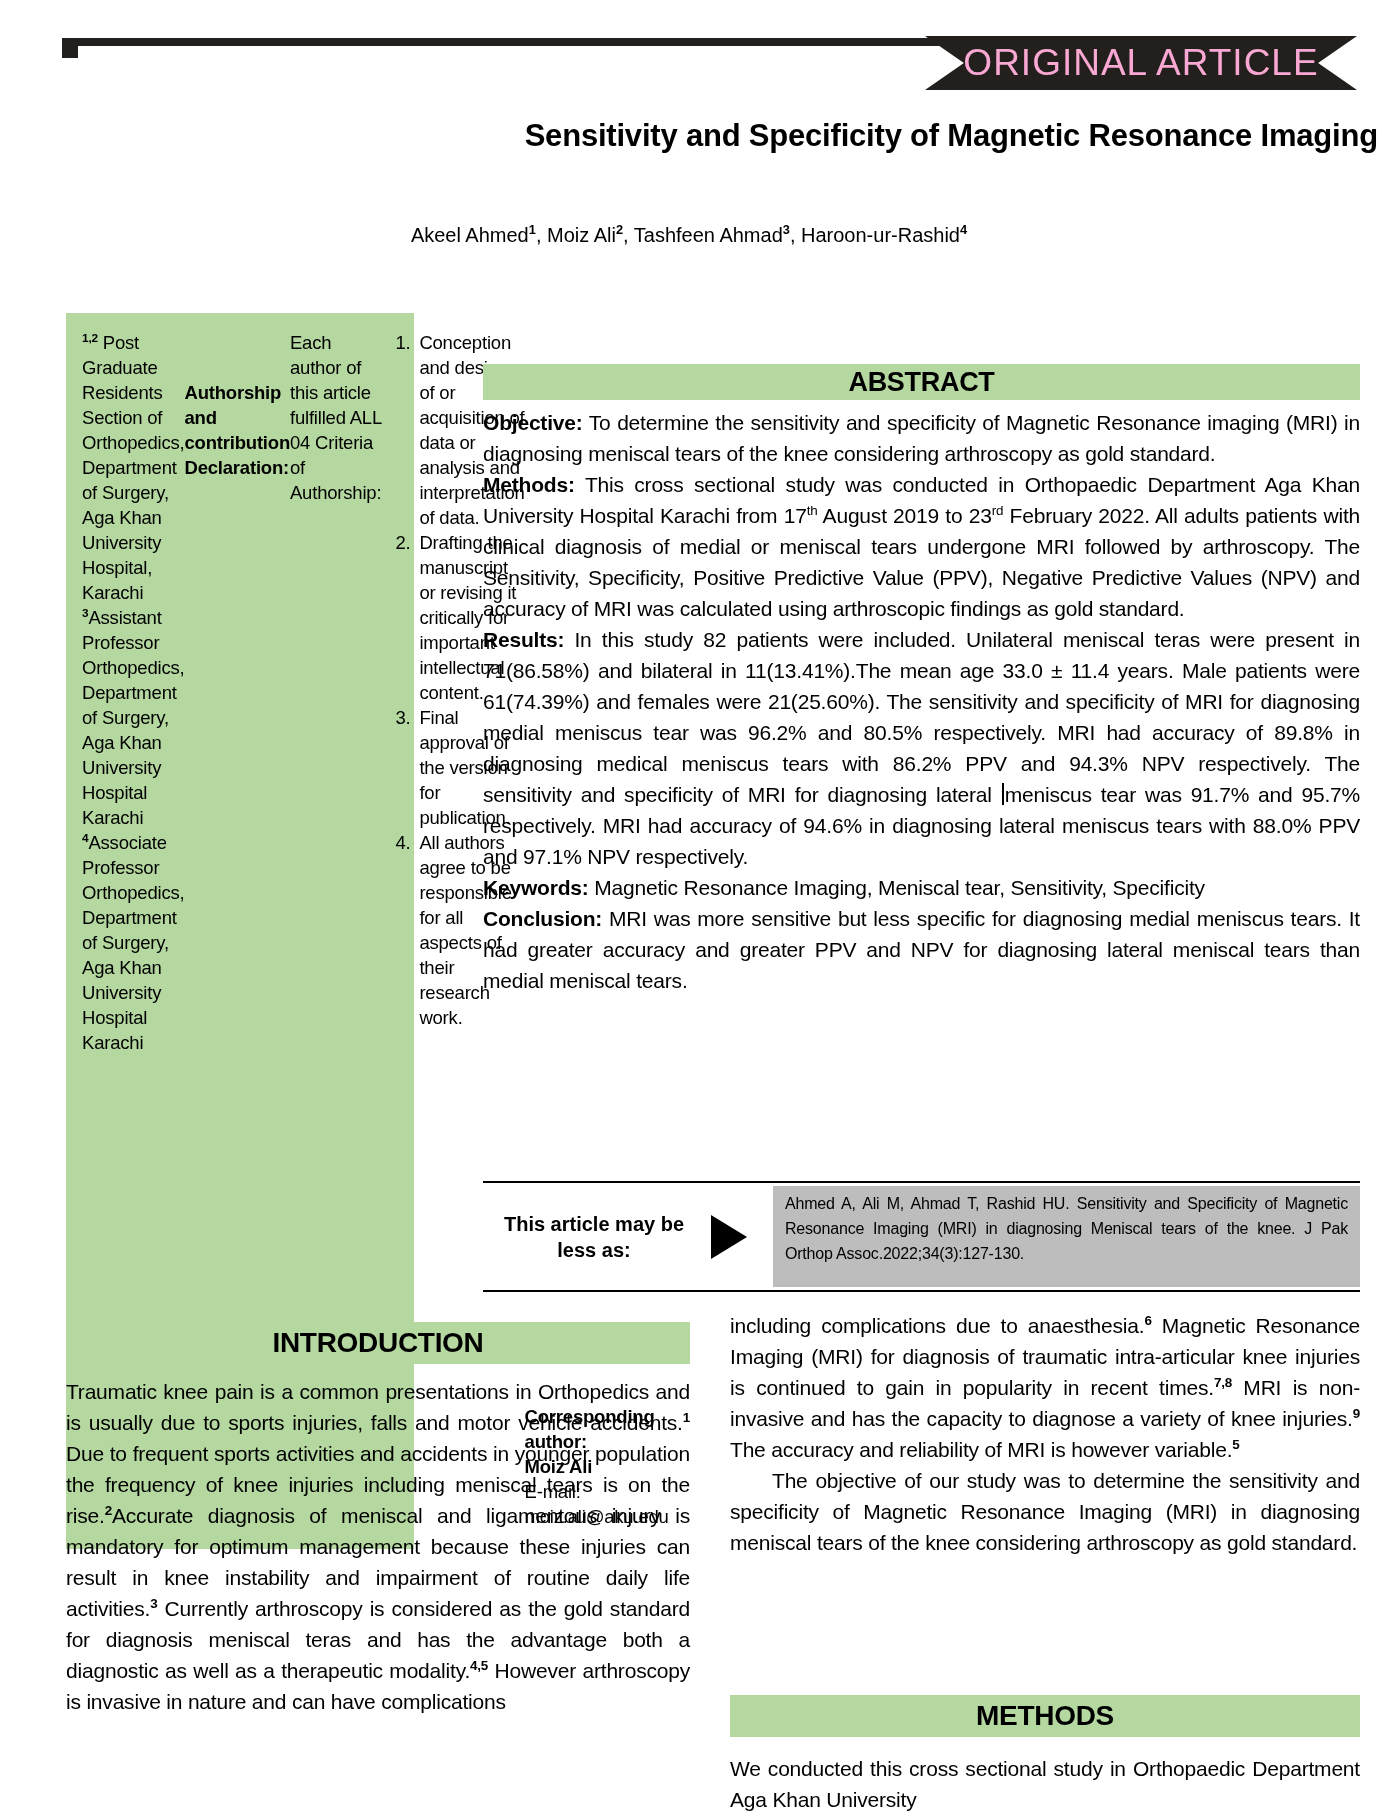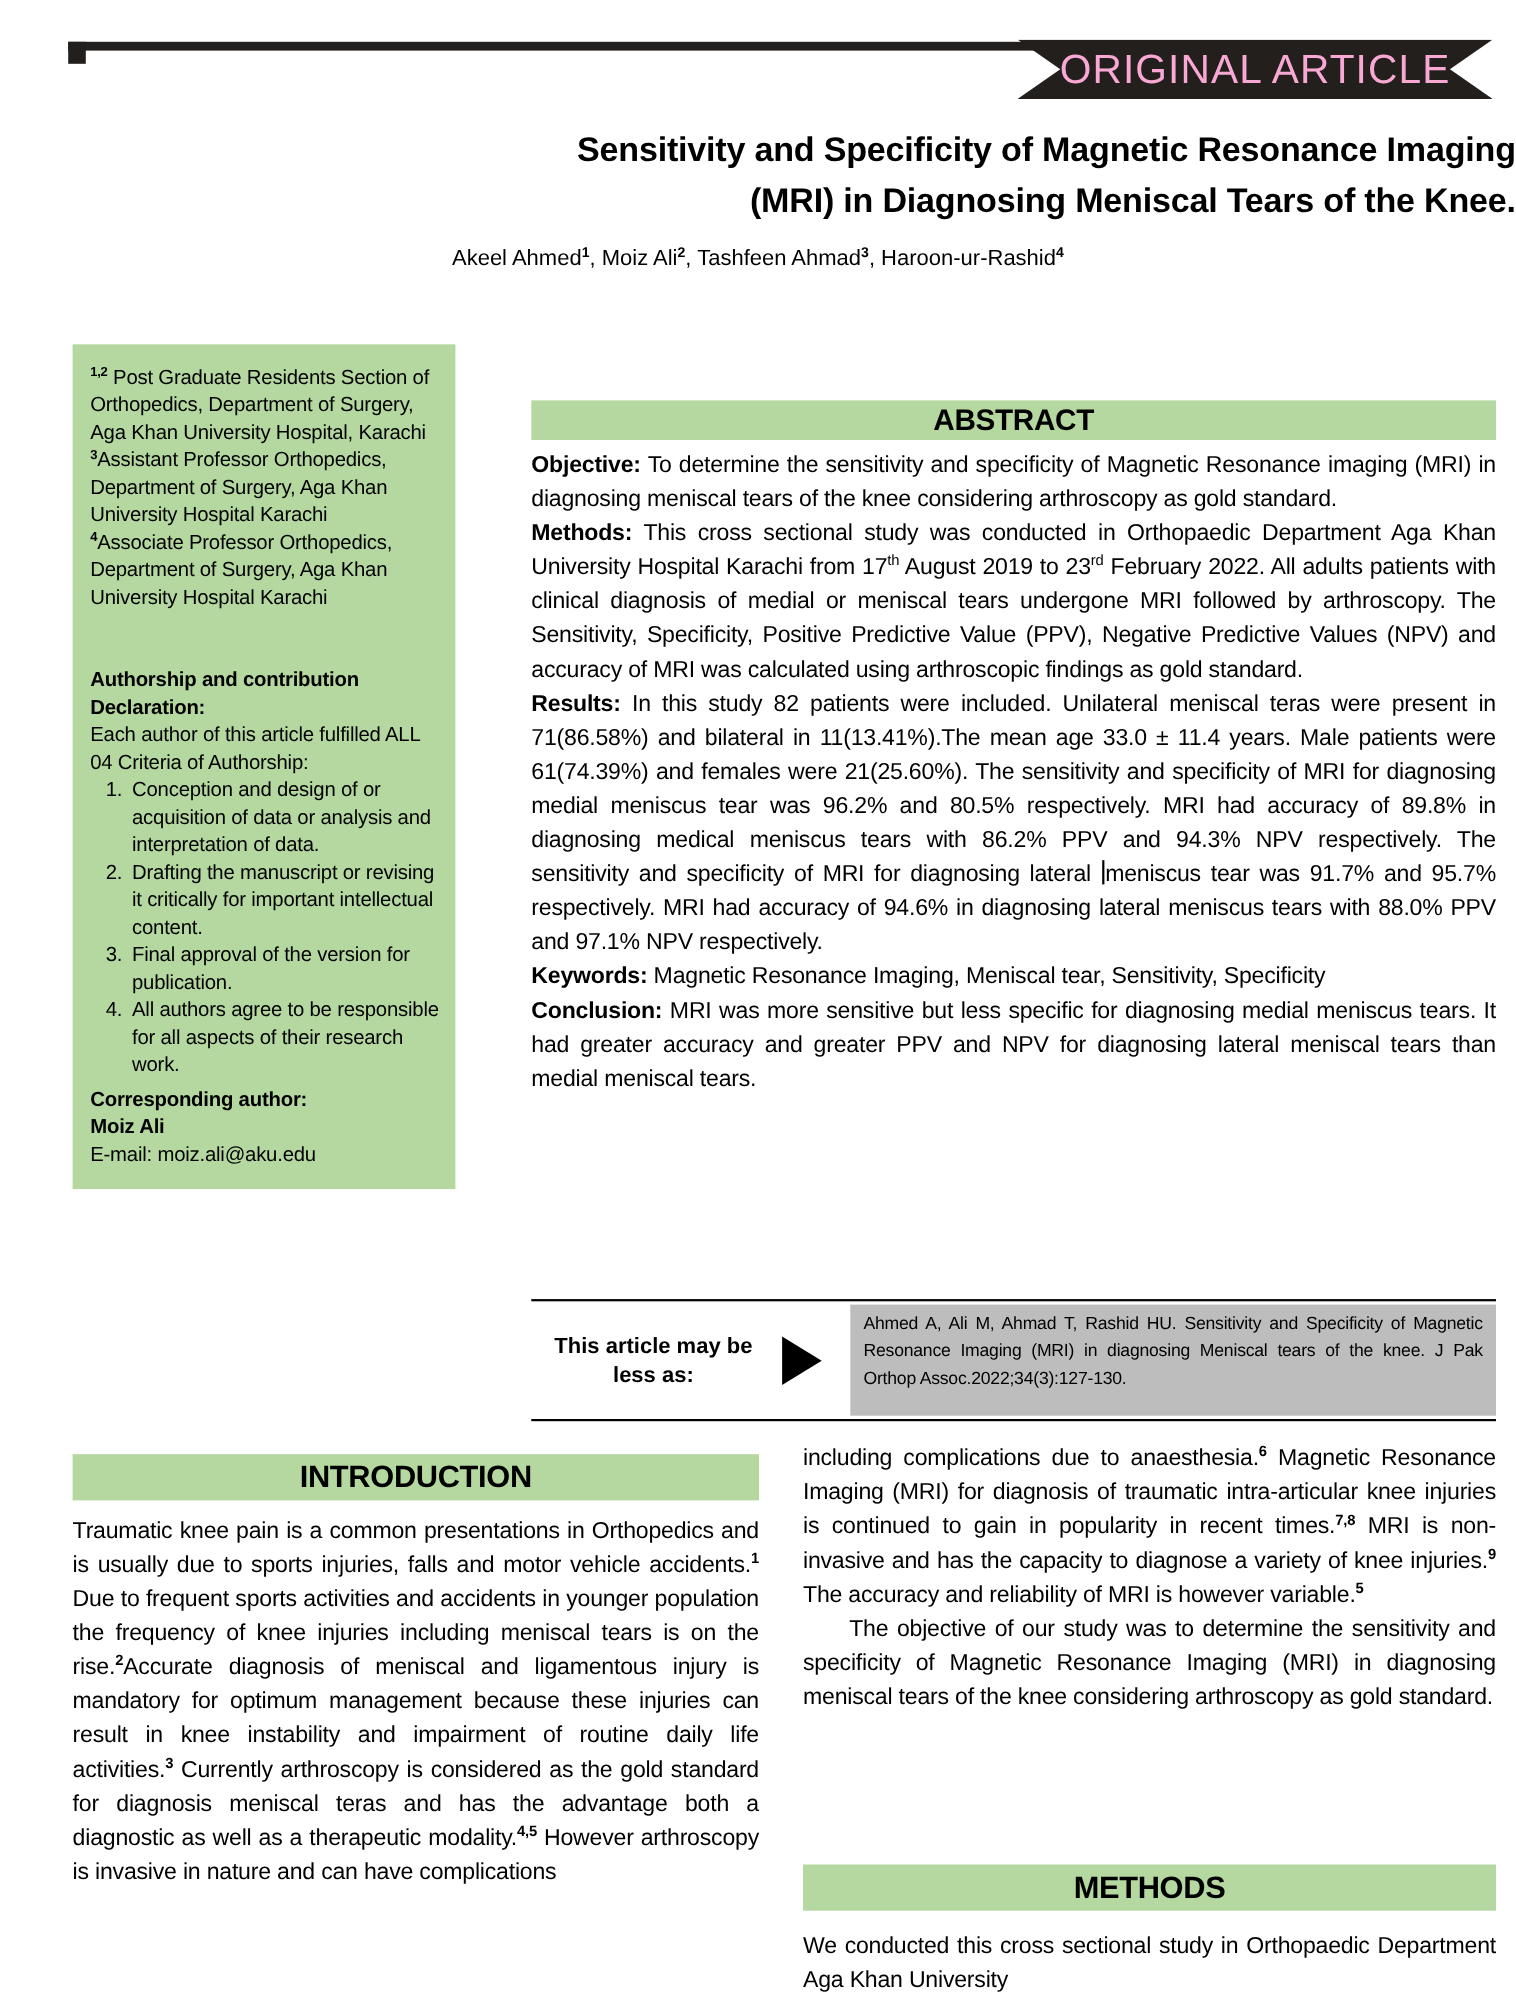--- a/index.html
+++ b/index.html
@@ -35,24 +35,24 @@
     position:absolute;left:0;top:112px;width:100%;margin:0;
     text-align:right;font-size:31px;line-height:47px;font-weight:700;letter-spacing:-0.2px;
   }
   .authors{
     position:absolute;left:0;top:224px;width:100%;
     text-align:center;font-size:20px;
   }
 
   
   .sidebar{
-    position:absolute;left:66px;top:313px;width:348px;height:768px;
+    position:absolute;left:66px;top:313px;width:348px;height:1236px;
     background:#b5d8a0;box-sizing:border-box;padding:17px 15px 20px 16px;
     font-size:18.5px;line-height:25px;letter-spacing:-0.2px;
-    display:flex;flex-direction:column;
+    display:flex;flex-direction:row;
   }
   .sidebar sup{font-weight:700;}
   .auth-head{margin-top:50px;}
   .sidebar ol{margin:0;padding-left:34px;}
   .sidebar ol li{padding-left:4px;}
   .corr{margin-top:auto;}
 
   
   .abstract{position:absolute;left:483px;top:318px;width:877px;}
   .sec-bar{
@@ -98,21 +98,20 @@
 
   <div class="top-rule"></div>
   <div class="top-square"></div>
 
   <div class="banner">
     <span>ORIGINAL ARTICLE</span>
   </div>
 
   <h1 class="title">
     <span>Sensitivity and Specificity of Magnetic Resonance Imaging</span><br>
-    <span>(MRI) in Diagnosing Meniscal Tears of the Knee.</span>
   </h1>
 
   <div class="authors">Akeel Ahmed<sup class="b">1</sup>, Moiz Ali<sup class="b">2</sup>, Tashfeen Ahmad<sup class="b">3</sup>, Haroon-ur-Rashid<sup class="b">4</sup></div>
 
   <aside class="sidebar">
     <div>
       <div><sup>1,2</sup><span> Post Graduate Residents Section of Orthopedics, Department of Surgery, Aga Khan University Hospital, Karachi</span></div>
       <div><sup>3</sup><span>Assistant Professor Orthopedics, Department of Surgery, Aga Khan University Hospital Karachi</span></div>
       <div><sup>4</sup><span>Associate Professor Orthopedics, Department of Surgery, Aga Khan University Hospital Karachi</span></div>
     </div>

